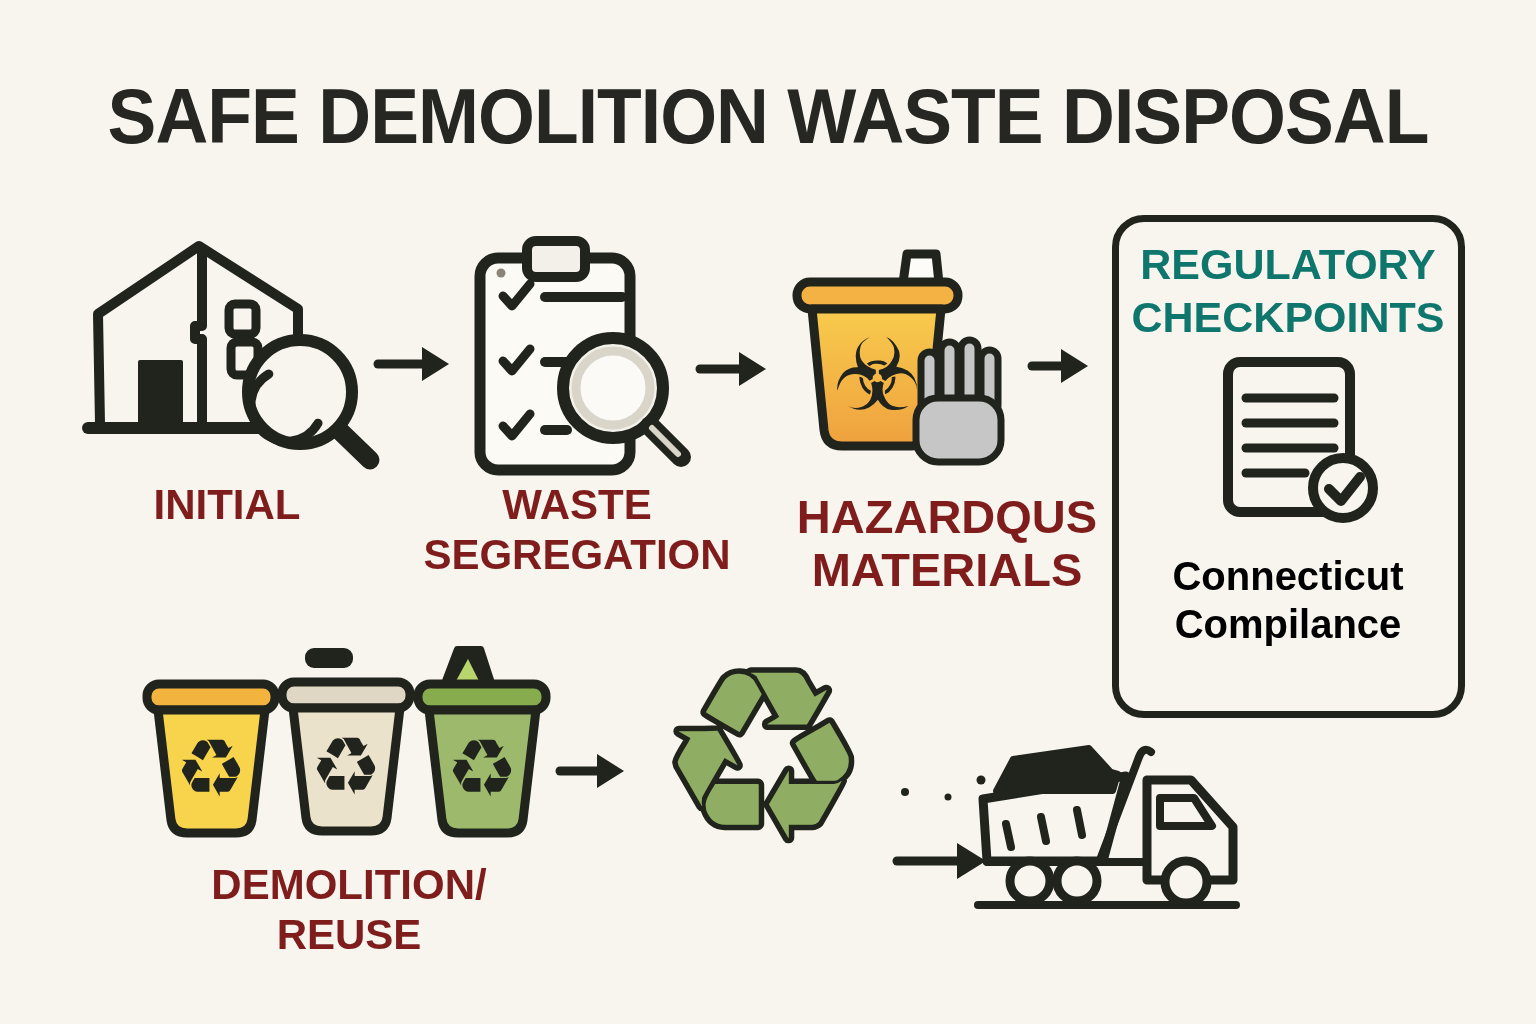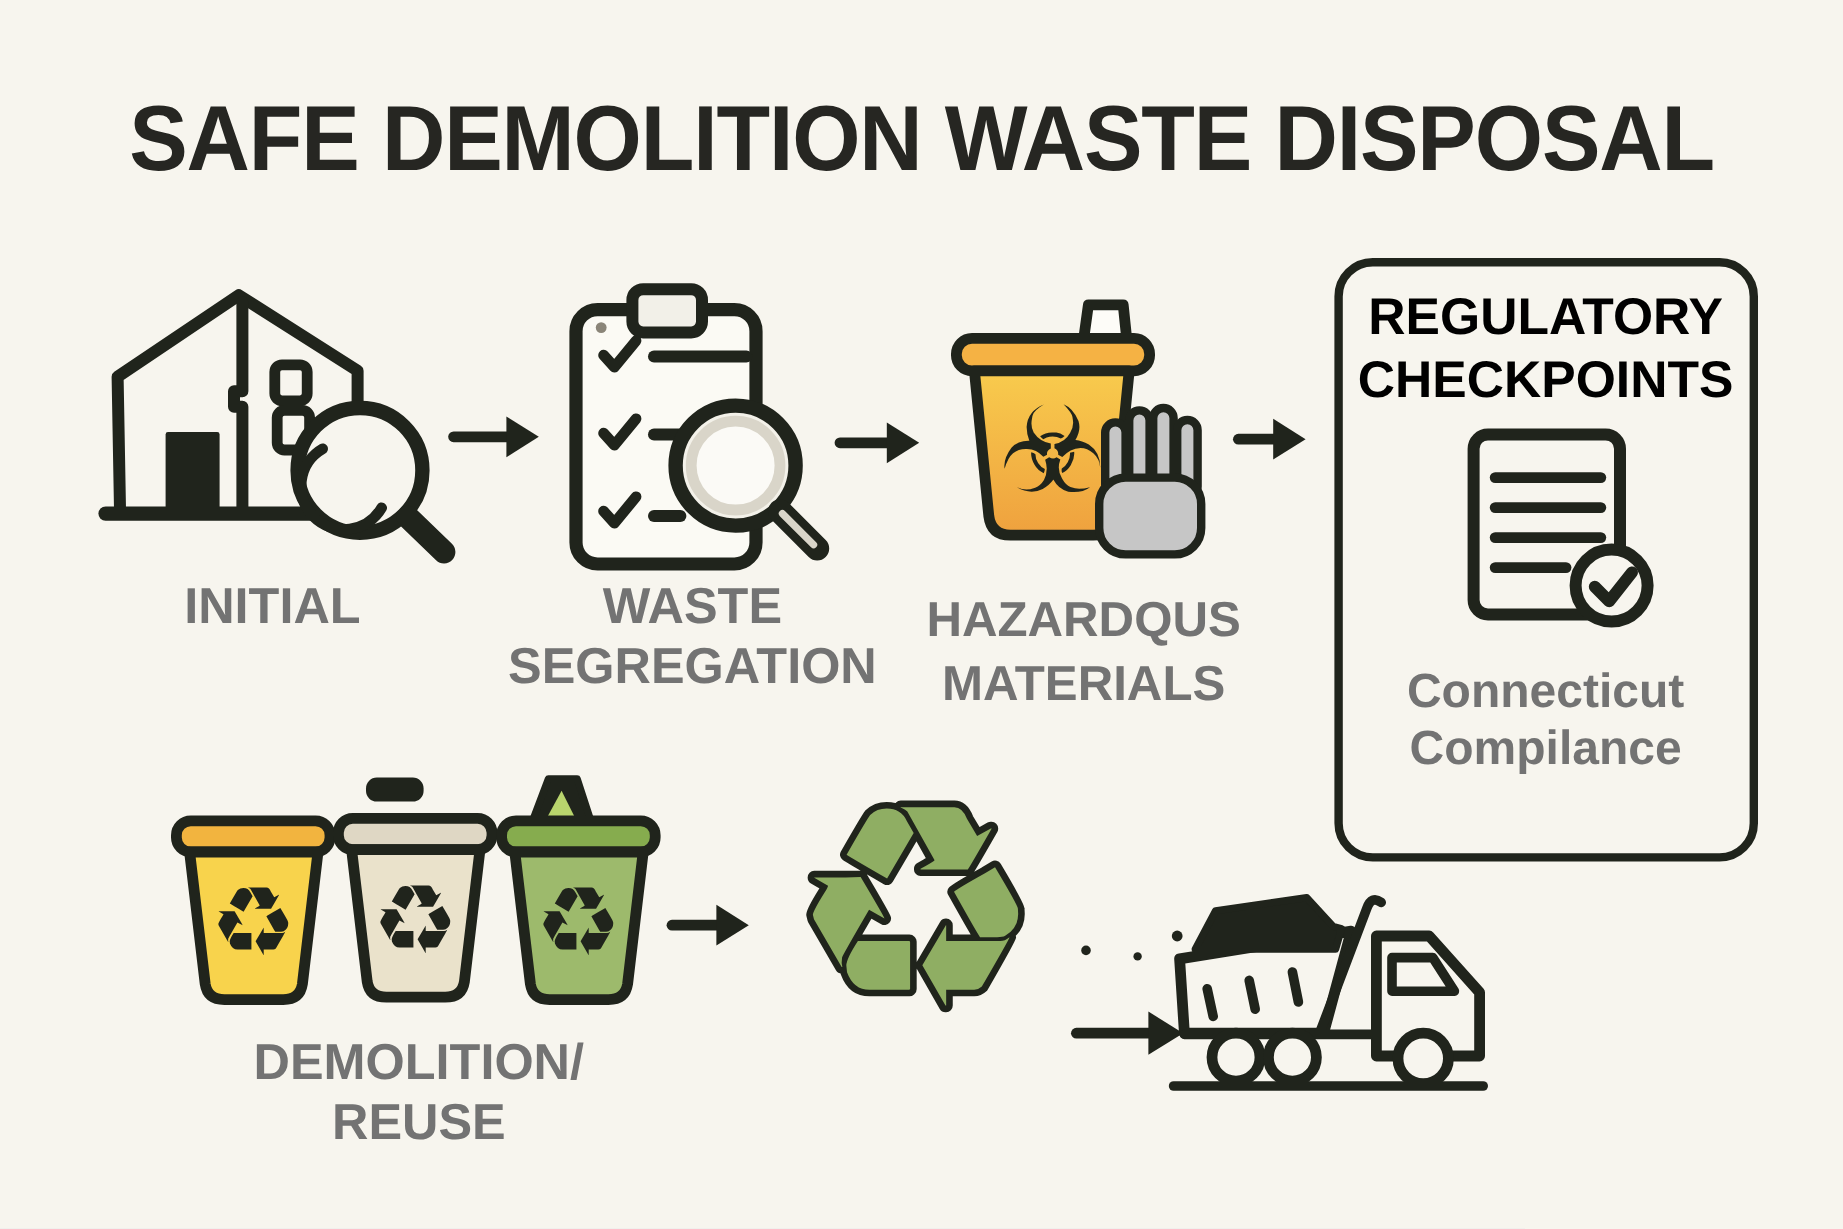--- a/index.html
+++ b/index.html
@@ -10,36 +10,36 @@
   }
   .iconlayer { position:absolute; left:0; top:0; }
   .title {
     position:absolute; left:50%; top:72px;
     transform:translateX(-50%) scaleX(0.95);
     font-size:77px; font-weight:800; color:#262622;
     letter-spacing:-1px; white-space:nowrap;
   }
   .label {
     position:absolute; transform:translateX(-50%);
-    text-align:center; font-weight:800; color:#737373; white-space:nowrap;
+    text-align:center; font-weight:800; color:#7f1d1d; white-space:nowrap;
   }
   .label span { display:block; }
   .lbl-lg   { font-size:42px; line-height:50px; }
-  .lbl-haz  { font-size:41px; line-height:53px; }
+  .lbl-haz  { font-size:47px; line-height:53px;margin-left:44px; }
   .regbox {
     position:absolute; left:1112px; top:215px; width:353px; height:503px;
     border:7px solid #20241C; border-radius:32px; box-sizing:border-box;
   }
   .regtitle {
     position:absolute; transform:translateX(-50%); text-align:center;
-    font-weight:800; color:#000000; font-size:43px; line-height:53px; white-space:nowrap;
+    font-weight:800; color:#0f766e; font-size:43px; line-height:53px; white-space:nowrap;
   }
   .regbody {
     position:absolute; transform:translateX(-50%); text-align:center;
-    font-weight:600; color:#737373; font-size:40px; line-height:48px; white-space:nowrap;
+    font-weight:600; color:#000000; font-size:40px; line-height:48px; white-space:nowrap;
   }
   .regbody span, .regtitle span { display:block; }
   svg .ln { stroke:#20241C; stroke-linecap:round; stroke-linejoin:round; fill:none; }
   svg .bg { fill:#F7F5EE; }
   svg .dk { fill:#20241C; }
   svg text.glyph { font-family:"DejaVu Sans",sans-serif; }
 </style>
 </head>
 <body>
 

